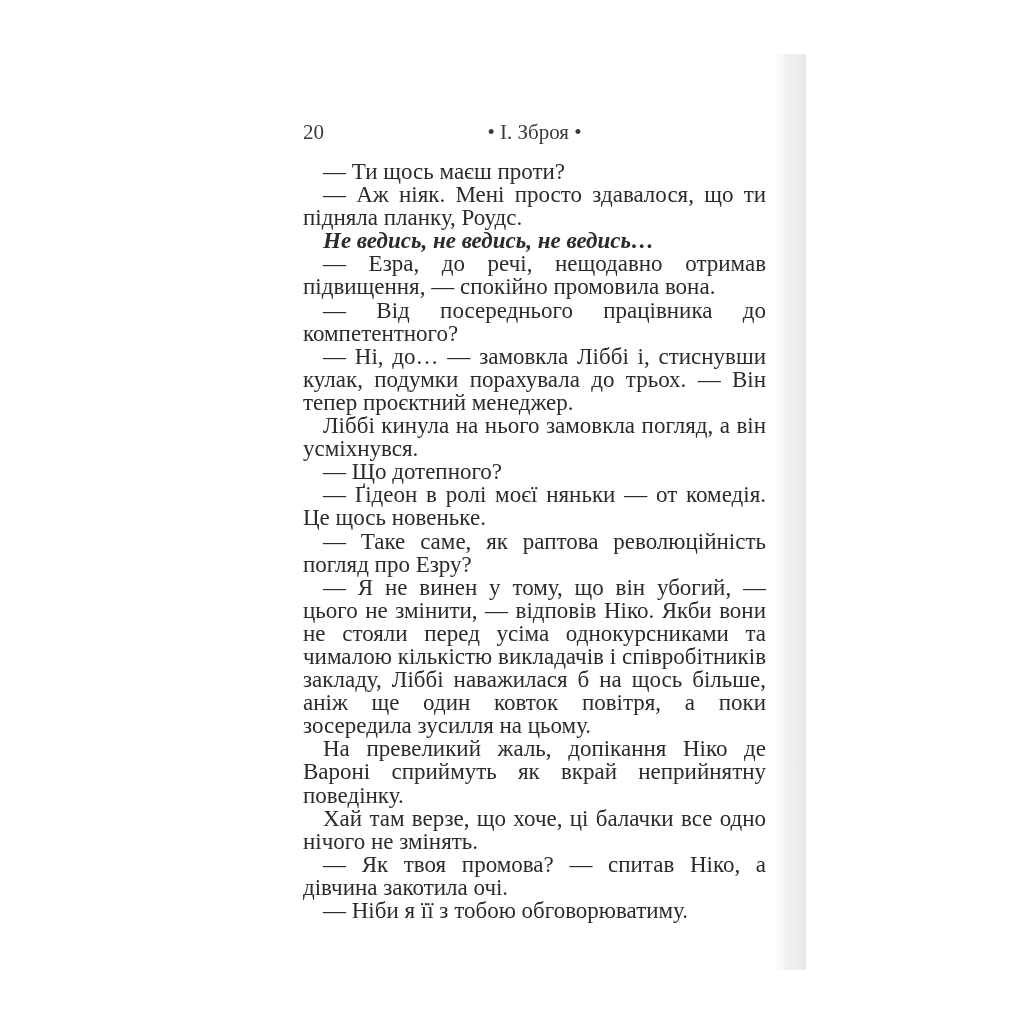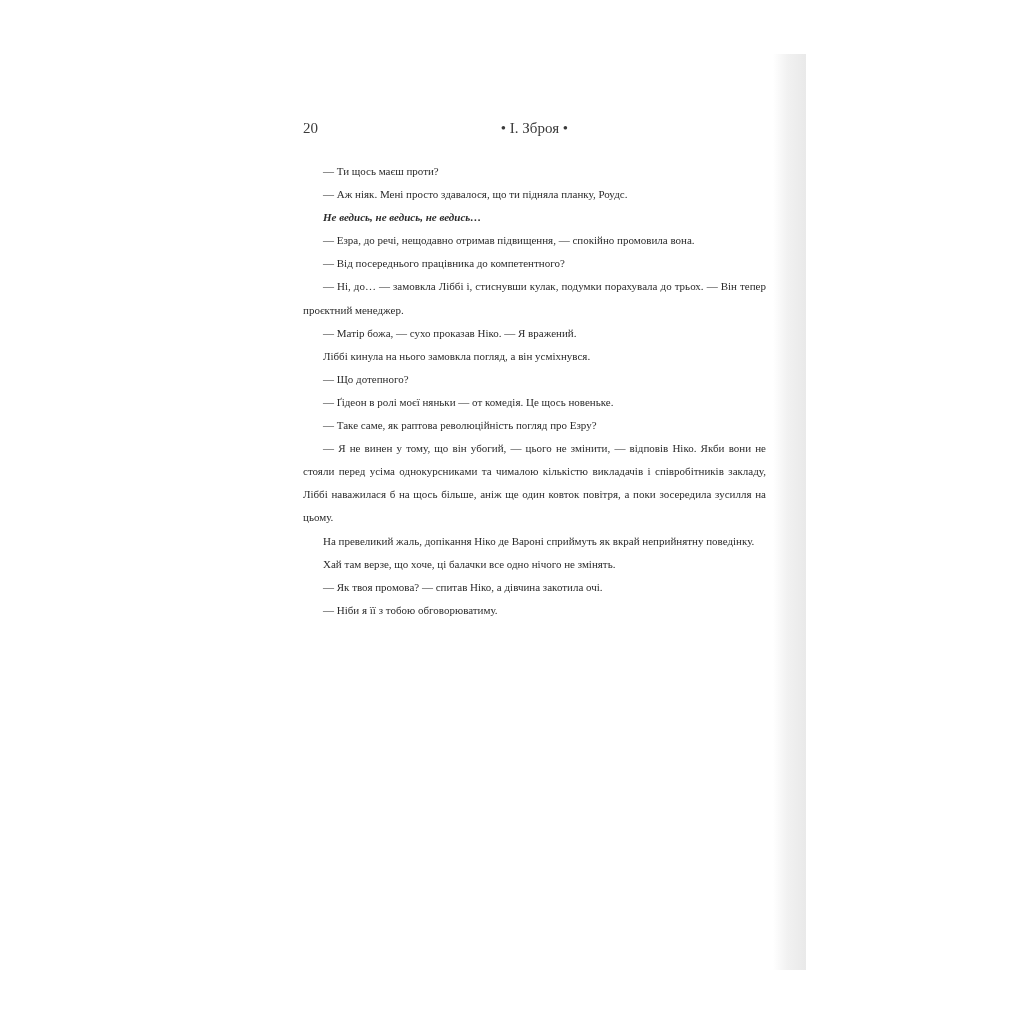--- a/index.html
+++ b/index.html
@@ -22,41 +22,41 @@
       width: 33px;
       height: 916px;
       background: linear-gradient(to right, #ffffff 0%, #f1f1f1 45%, #e9e9e9 100%);
     }
     .running-head {
       position: absolute;
       left: 303px;
       top: 120px;
       width: 463px;
       height: 20px;
-      font-size: 15px;
+      font-size: 21px;
       color: #3a3a3a;
     }
     .page-number {
       position: absolute;
       left: 0;
       top: 0;
     }
     .chapter-title {
       position: absolute;
       left: 0;
       right: 0;
       top: 0;
       text-align: center;
     }
     .text-block {
       position: absolute;
       left: 303px;
       top: 160px;
       width: 463px;
-      font-size: 11px;
+      font-size: 23px;
       line-height: 23.1px;
       text-align: justify;
       color: #2b2b2b;
     }
     .para {
       margin: 0;
       text-indent: 20px;
       hyphens: manual;
     }
     .para.italic {
@@ -74,21 +74,20 @@
   <span class="chapter-title">• I. Зброя •</span>
 </div>
 
 <div class="text-block">
   <p class="para">— Ти щось маєш проти?</p>
   <p class="para">— Аж ніяк. Мені просто здавалося, що ти підняла планку, Роудс.</p>
   <p class="para italic">Не ведись, не ведись, не ведись…</p>
   <p class="para">— Езра, до речі, нещодавно отримав підвищення, — спокій­но промовила вона.</p>
   <p class="para">— Від посереднього працівника до компетентного?</p>
   <p class="para">— Ні, до… — замовкла Ліббі і, стиснувши кулак, подумки порахувала до трьох. — Він тепер проєктний менеджер.</p>
-  <p class="para">— Матір божа, — сухо проказав Ніко. — Я вражений.</p>
   <p class="para">Ліббі кинула на нього замовкла погляд, а він усміхнувся.</p>
   <p class="para">— Що дотепного?</p>
   <p class="para">— Ґідеон в ролі моєї няньки — от комедія. Це щось но­веньке.</p>
   <p class="para">— Таке саме, як раптова революційність погляд про Езру?</p>
   <p class="para">— Я не винен у тому, що він убогий, — цього не змінити, — відповів Ніко. Якби вони не стояли перед усіма однокурсни­ками та чималою кількістю викладачів і співробітників закла­ду, Ліббі наважилася б на щось більше, аніж ще один ковток повітря, а поки зосередила зусилля на цьому.</p>
   <p class="para">На превеликий жаль, допікання Ніко де Вароні сприймуть як вкрай неприйнятну поведінку.</p>
   <p class="para">Хай там верзе, що хоче, ці балачки все одно нічого не змінять.</p>
   <p class="para">— Як твоя промова? — спитав Ніко, а дівчина закотила очі.</p>
   <p class="para">— Ніби я її з тобою обговорюватиму.</p>
 </div>

